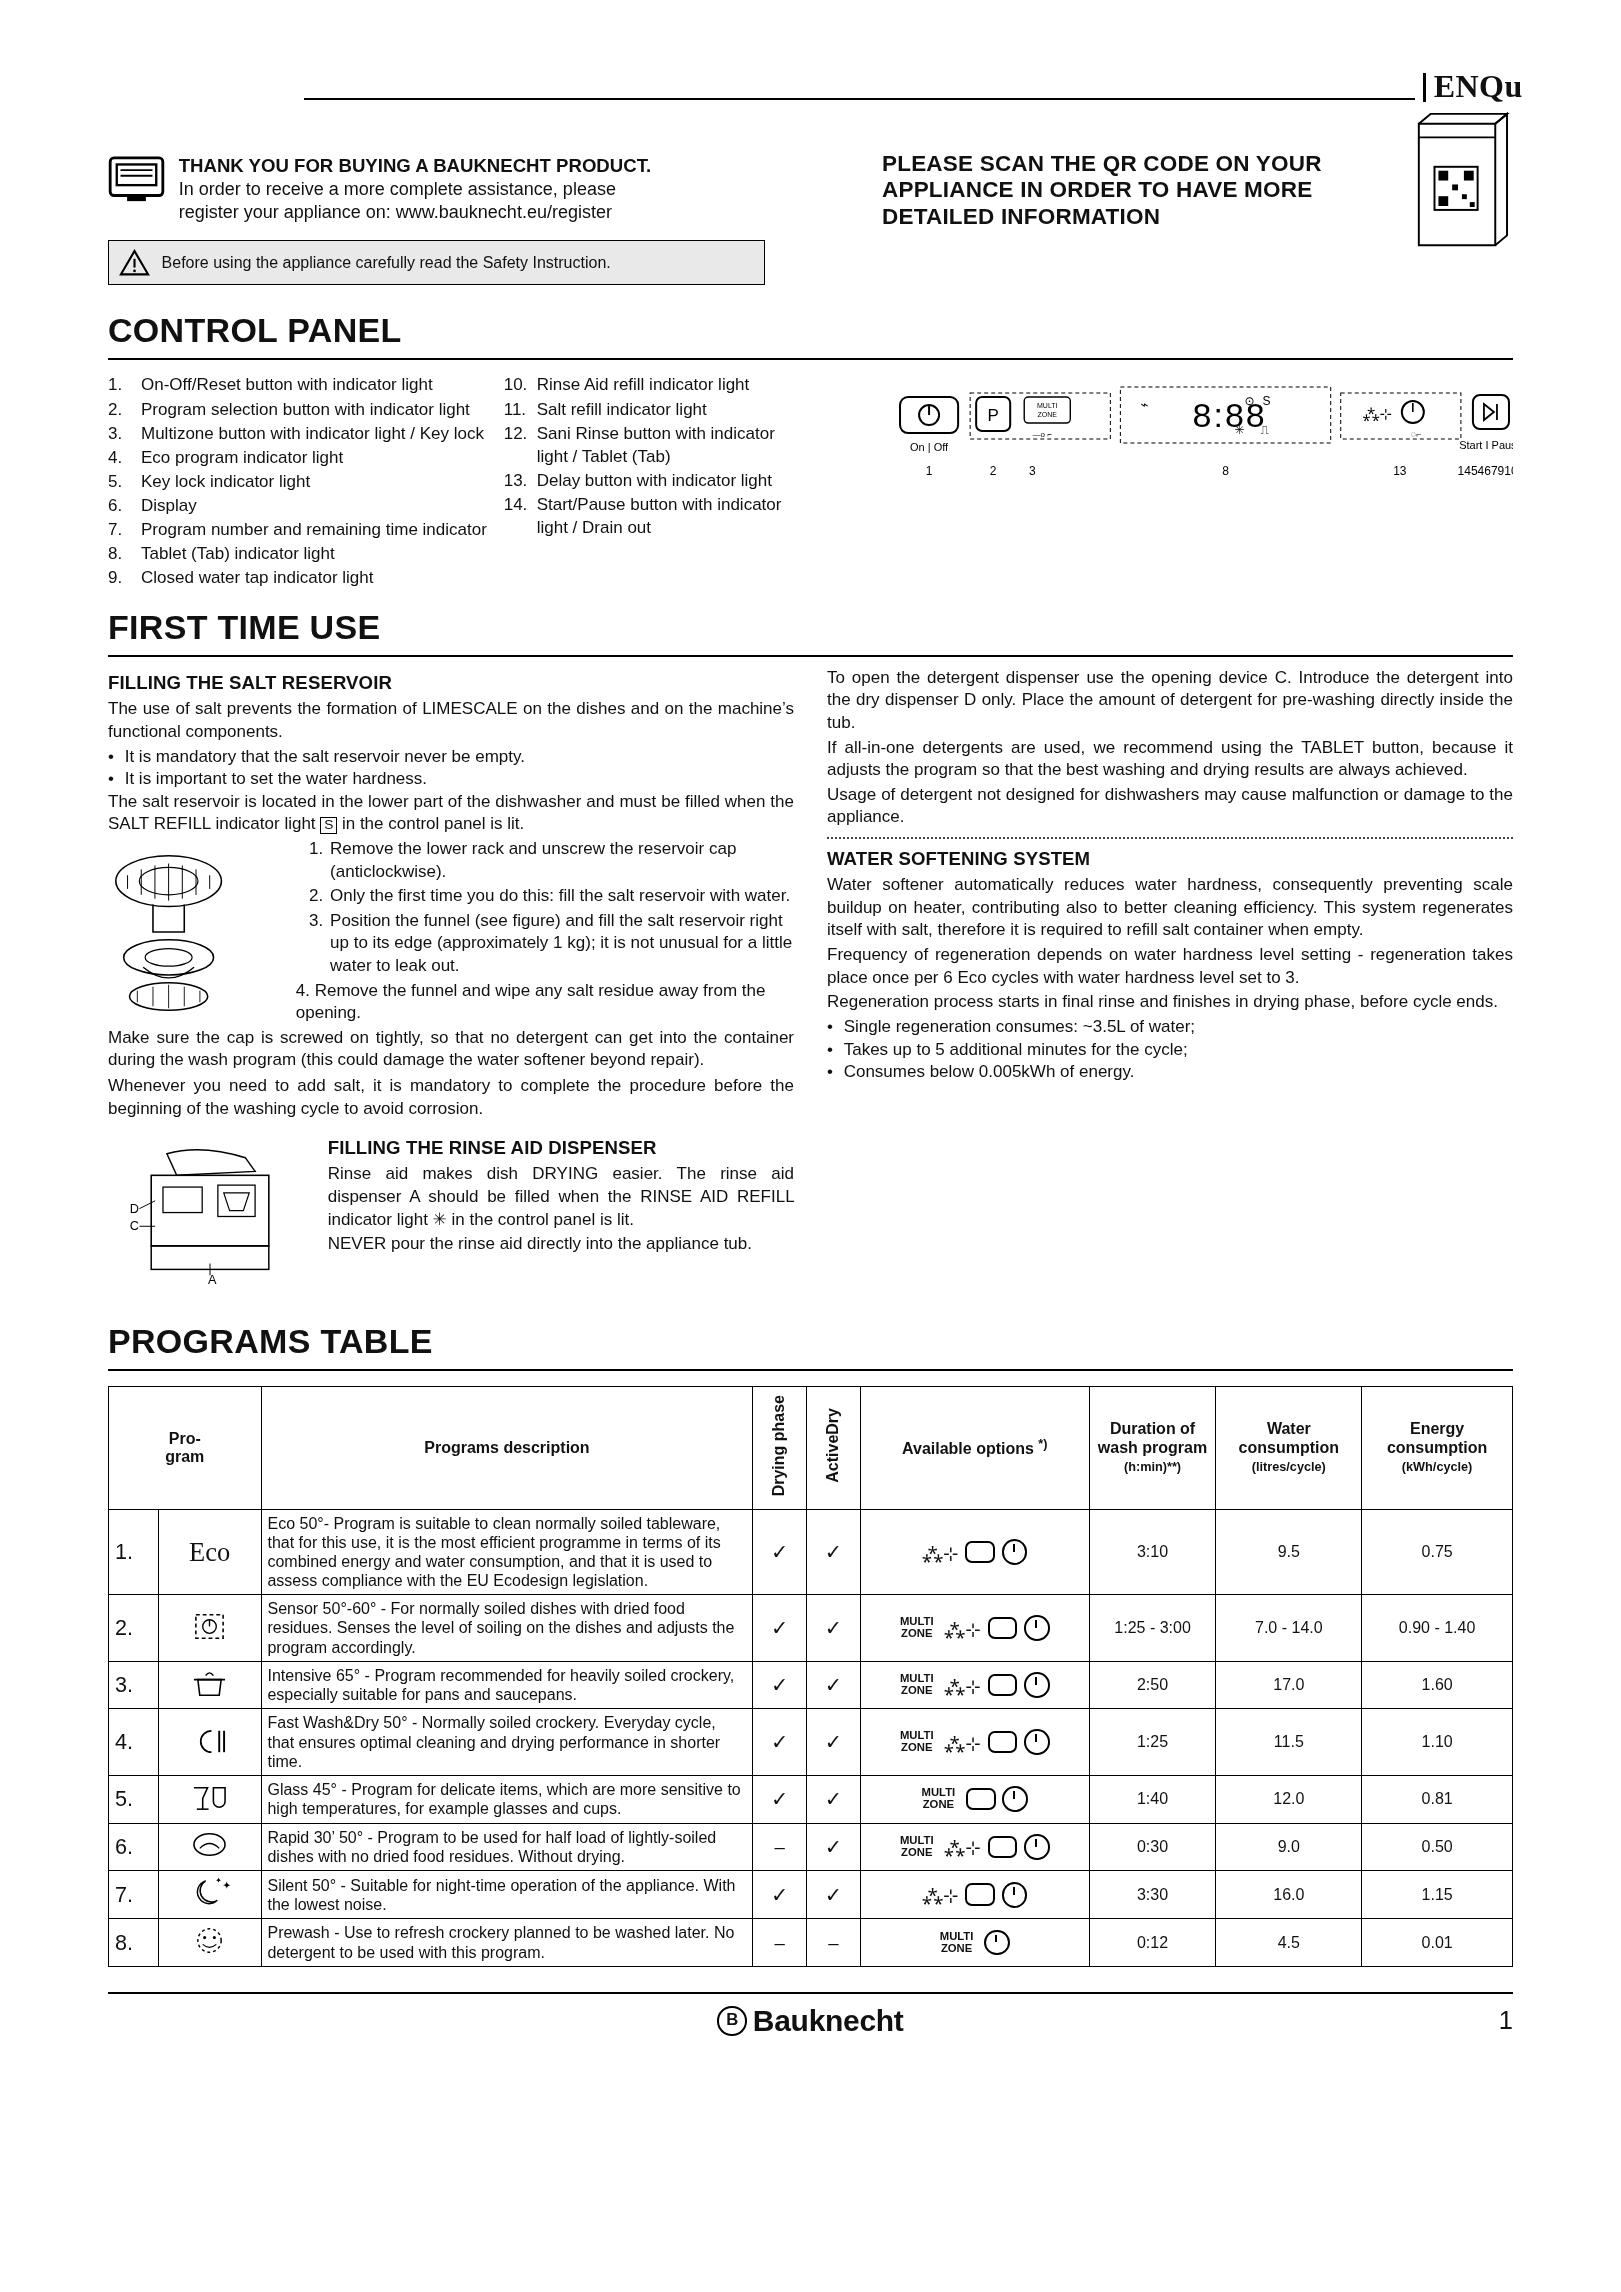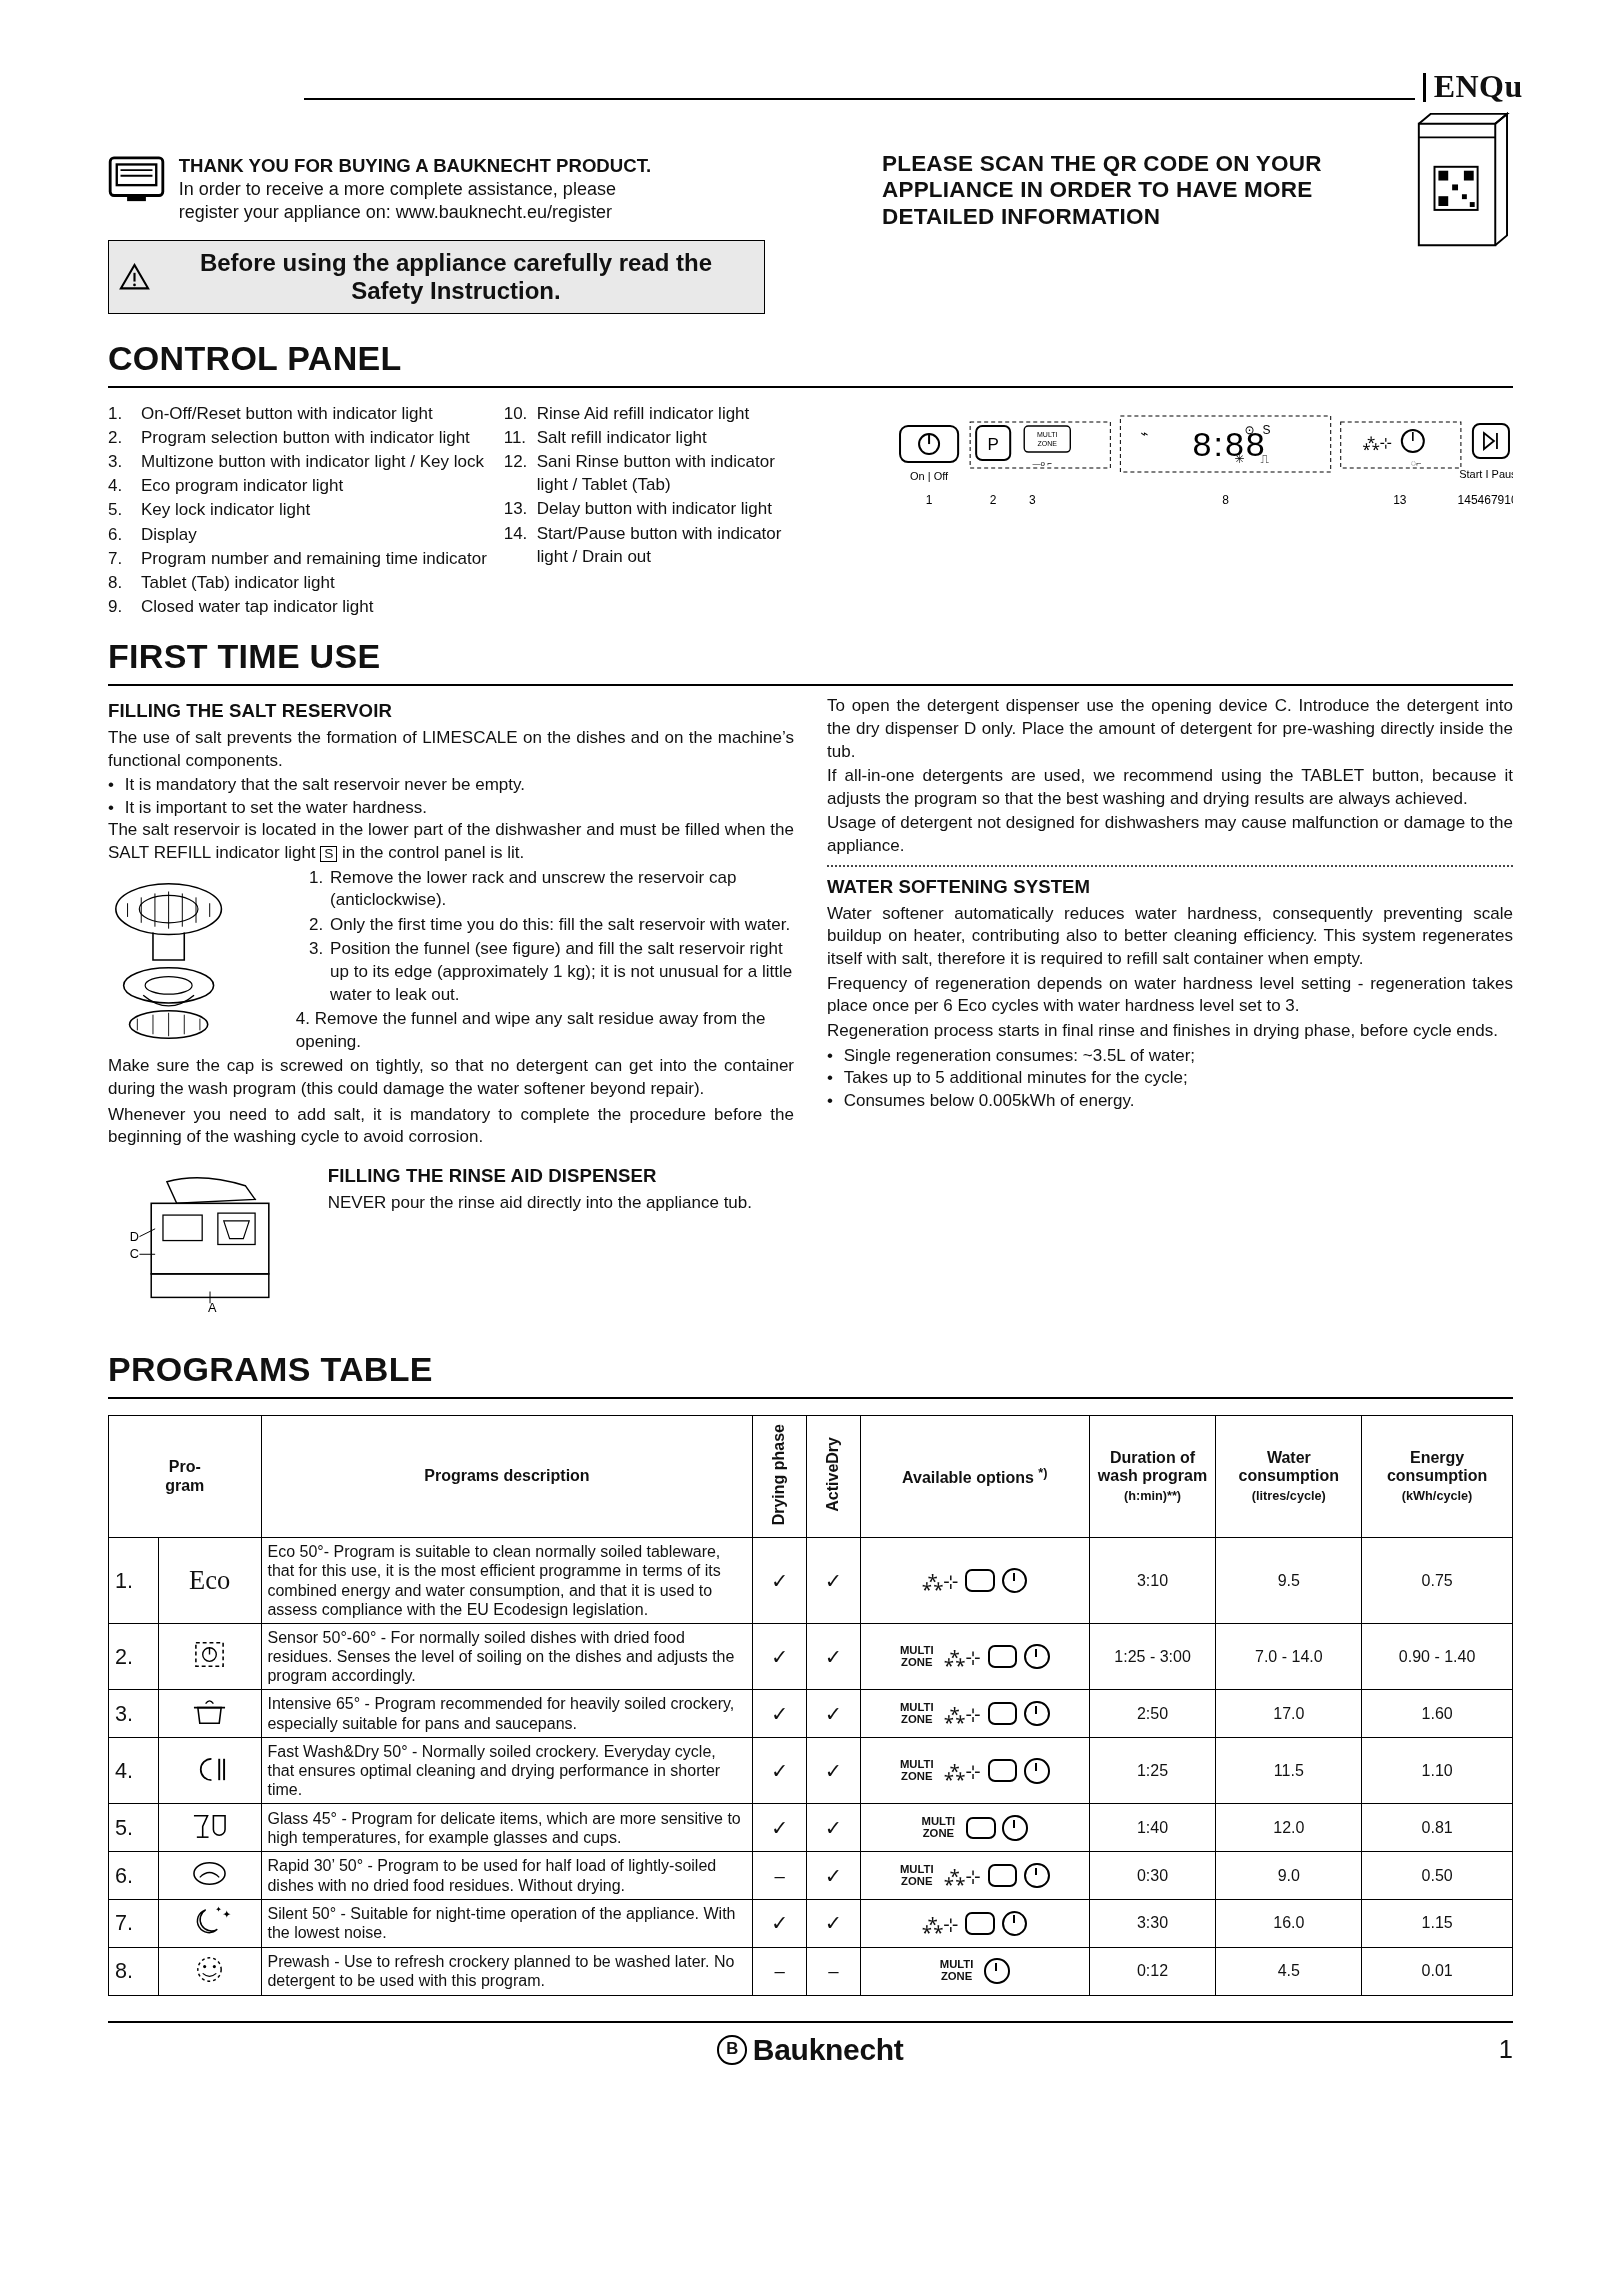--- a/index.html
+++ b/index.html
@@ -61,21 +61,21 @@
     border:1.5px solid #000;
     background:#e9e9e9;
     display:flex;
     align-items:center;
     gap:11.8px;
     padding:7.8px 13.7px 7.8px 9.8px;
     width:657px;
     box-sizing:border-box;
   }
   .safety .tri{width:31px;height:27.4px;flex:none;}
-  .safety span{font-size:24px;font-weight:bold;text-align:center;}
+  .safety span{font-size:16px;font-weight:normal;text-align:center;}
   .qr-head{
     font-size:22.5px;font-weight:bold;line-height:1.18;letter-spacing:0.2px;
   }
   .dishwasher-icon{
     position:absolute;right:0;top:-9.8px;width:108px;height:147px;
   }
   
   .sect{
     margin-top:25.5px;
     border-bottom:2px solid #000;
@@ -424,20 +424,23 @@
           <path d="M118 52 L144 52 L138 70 L124 70 Z" fill="none" stroke="#000" stroke-width="1.2"></path>
           <rect x="44" y="106" width="120" height="24" fill="none" stroke="#000" stroke-width="1.5"></rect>
           <text x="22" y="72" font-size="13" font-family="Liberation Sans">D</text>
           <text x="22" y="90" font-size="13" font-family="Liberation Sans">C</text>
           <text x="102" y="145" font-size="13" font-family="Liberation Sans">A</text>
           <line x1="32" y1="68" x2="48" y2="60" stroke="#000" stroke-width="1"></line>
           <line x1="32" y1="86" x2="48" y2="86" stroke="#000" stroke-width="1"></line>
           <line x1="104" y1="136" x2="104" y2="124" stroke="#000" stroke-width="1"></line>
         </svg>
         <h3 class="sub">FILLING THE RINSE AID DISPENSER</h3>
+        <p class="just">
+          <span>Rinse aid makes dish DRYING easier. The rinse aid dispenser </span><b>A</b><span> should be filled when the </span><b>RINSE AID REFILL</b><span> indicator light </span><span>✳</span><span> in the control panel is lit.</span>
+        </p>
         <p class="just"><b>NEVER pour the rinse aid directly into the appliance tub.</b></p>
       </div>
     </div>
 
     <div class="col">
       <p class="just">
         <span>To open the detergent dispenser use the opening device </span><b>C</b><span>. Introduce the detergent into the dry dispenser </span><b>D</b><span> only. Place the amount of detergent for pre-washing directly inside the tub.</span>
       </p>
       <p class="just">
         <span>If all-in-one detergents are used, we recommend using the </span><b>TABLET</b><span> button, because it adjusts the program so that the best washing and drying results are always achieved.</span>

